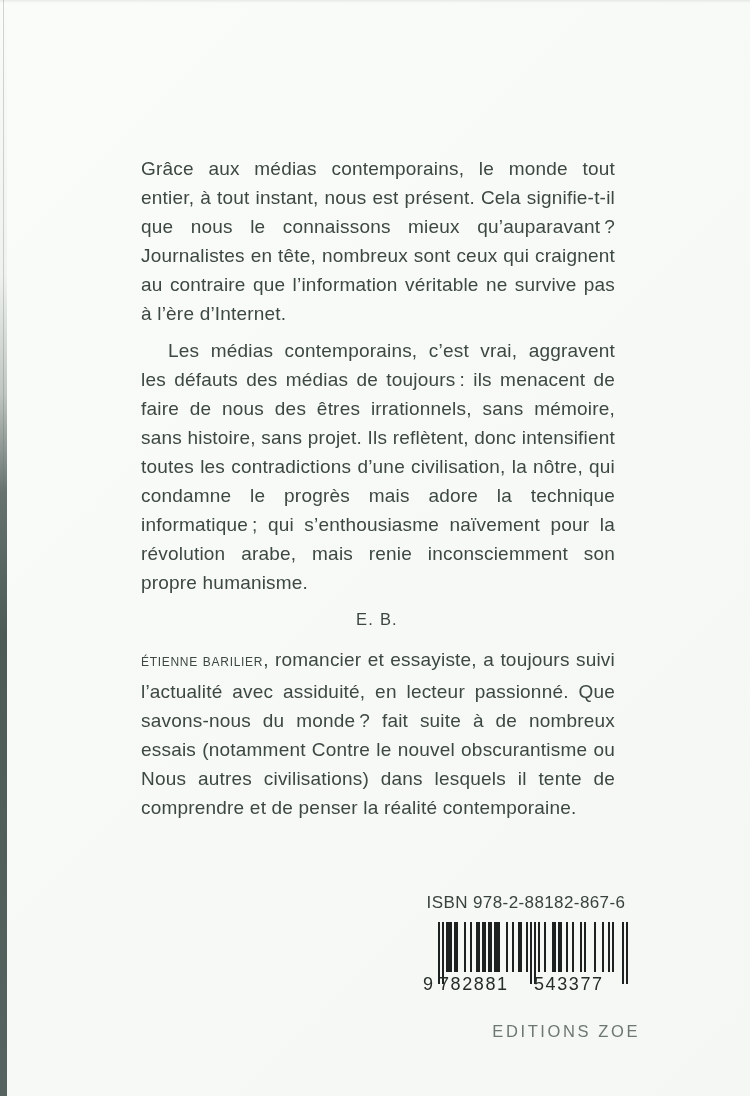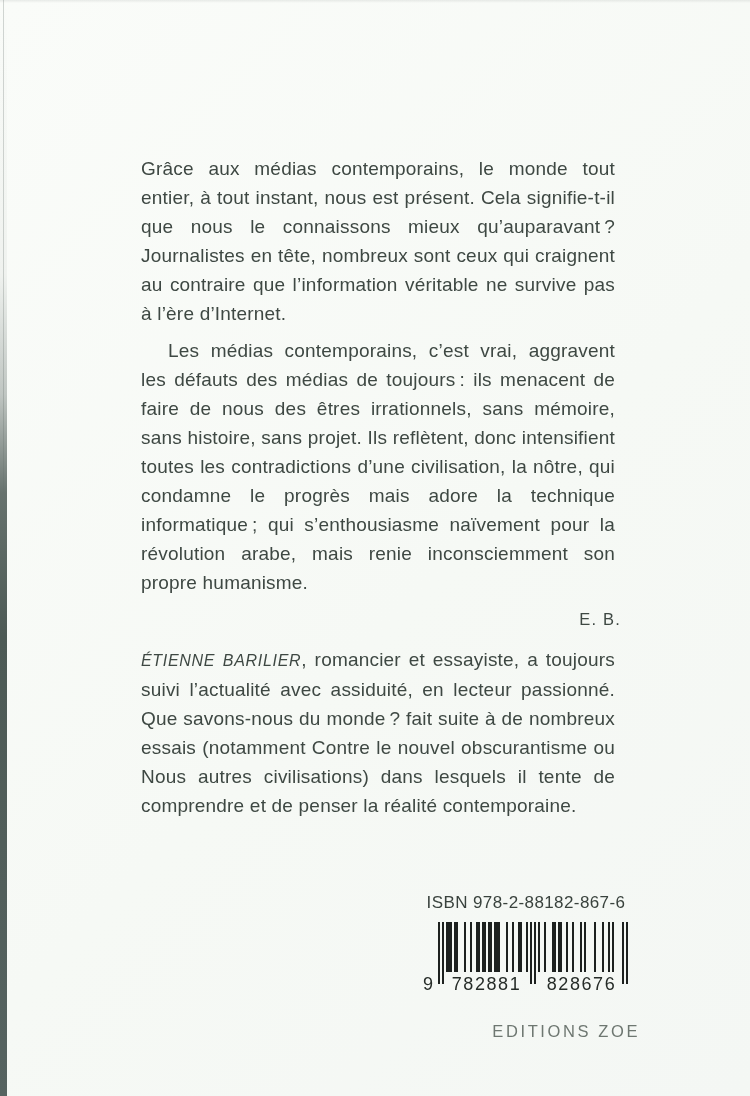--- a/index.html
+++ b/index.html
@@ -34,50 +34,50 @@
   .blurb{
     position:absolute;left:133px;top:146px;width:490px;
     color:#3e4843;
     font-size:19px;line-height:29px;
     letter-spacing:0.2px;
     text-align:justify;
   }
   .p{margin:8px;}
   .indent{text-indent:27px;}
   .sig{
-    text-align:right;
+    text-align:center;
     font-size:16.5px;letter-spacing:1.2px;
     margin-top:1px;padding-right:2px;
     color:#3e4843;
   }
   .bio{
     position:absolute;left:133px;top:637px;width:490px;
     color:#3e4843;
     font-size:19px;line-height:29px;
     letter-spacing:0.2px;
     text-align:justify;
   }
-  .caps{font-size:16px;letter-spacing:0.7px;font-style:italic;}
+  .caps{font-size:12px;letter-spacing:0.7px;}
   .italic{}
   .isbn-block{
     position:absolute;top:893px;right:121px;width:206px;
     text-align:center;color:#39423d;
   }
   .isbn{
     font-size:17px;letter-spacing:0.4px;white-space:nowrap;text-align:center;
   }
   .barcode{margin-top:9px;position:relative;}
   .barcode svg{display:block;margin-left:15px;fill:#1d211f;}
   .bc-digits{
     display:flex;margin-top:-12px;
     font-size:18px;letter-spacing:1.6px;
     color:#262c28;line-height:20px;
   }
   .bc-digits .d1{width:16px;text-align:left;letter-spacing:0;}
-  .bc-digits .d2,.bc-digits .d3{flex:1;text-align:center;}
+  .bc-digits .d2,.bc-digits .d3{flex:1;text-align:left;}
   .publisher{
     position:absolute;top:1022px;right:110px;
     font-size:16.5px;letter-spacing:2.6px;
     color:#6e7771;white-space:nowrap;
   }
 </style>
 </head>
 <body>
 
 <div class="page">
@@ -135,21 +135,21 @@
           <rect x="156" y="0" width="2" height="50"></rect>
           <rect x="164" y="0" width="2" height="50"></rect>
           <rect x="170" y="0" width="2" height="50"></rect>
           <rect x="174" y="0" width="2" height="50"></rect>
           <rect x="184" y="0" width="2" height="62"></rect>
           <rect x="188" y="0" width="2" height="62"></rect>
         </svg>
       <div class="bc-digits">
         <span class="d1">9</span>
         <span class="d2">782881</span>
-        <span class="d3">828676</span>
+        <span class="d3">543377</span>
       </div>
     </div>
   </section>
 
   <div class="publisher">EDITIONS ZOE</div>
 
   <div class="spine-shadow"></div>
   <div class="spine-line"></div>
 </div>
 

